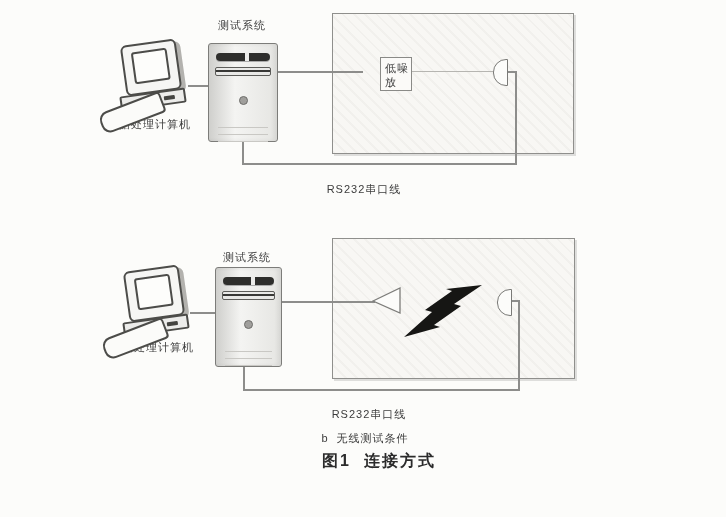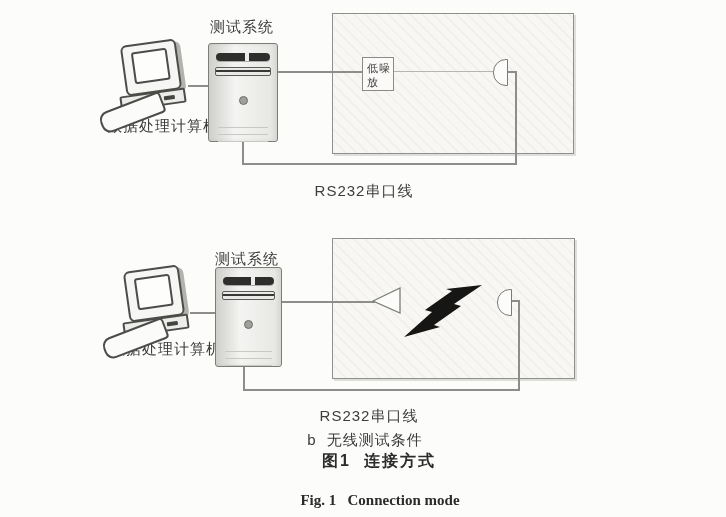--- a/index.html
+++ b/index.html
@@ -2,21 +2,21 @@
 <html><head>
 <meta charset="utf-8">
 <style>
   html,body { margin:0; padding:0; background:#ffffff; }
   .canvas {
     position:relative; width:726px; height:517px; overflow:hidden;
     background:#fcfcfa;
     font-family:"Liberation Sans","DejaVu Sans",sans-serif;
     color:#3a3a3a;
   }
-  .lbl { position:absolute; font-size:15px; letter-spacing:1px; white-space:pre; color:#3c3c3c; }
+  .lbl { position:absolute; font-size:11px; letter-spacing:1px; white-space:pre; color:#3c3c3c; }
   .lbl.small { font-size:12px; letter-spacing:0.5px; }
   .ctr { transform:translateX(-50%); }
   .hline { position:absolute; height:2px; background:#8d8d8b; z-index:2; }
   .hline.thin { height:1px; background:#b6b5b1; }
   .vline { position:absolute; width:2px; background:#8d8d8b; z-index:2; }
 
   
   .chamber {
     position:absolute; width:240px; height:139px; z-index:1;
     border:1px solid #8f8f8c; background:#f8f7f4;
@@ -67,21 +67,21 @@
     position:absolute; left:-2px; top:62px; width:62px; height:18px;
     border:2px solid #4c4c49; border-radius:9px 4px 4px 9px; background:#fbfbf9;
     transform:rotate(-21deg);
   }
 
   
   .lnabox {
     position:absolute; width:32px; height:34px; z-index:3;
     border:1px solid #8a8a87; background:#fbfaf8;
     font-size:11px; line-height:14px; letter-spacing:1px;
-    padding:3px 0 0 4px; box-sizing:border-box; color:#3c3c3c;
+    padding:3px 0 0 4px; box-sizing:border-box; color:#3c3c3c;margin-left:18px;
   }
   .halfdisc {
     position:absolute; width:13px; height:25px; z-index:3;
     background:#fcfcfa; border:1.5px solid #7a7a77;
     border-radius:13px 0 0 13px;
   }
   .figsvg { position:absolute; z-index:3; }
 
   .caption-cn {
     position:absolute; font-weight:bold; font-size:16px; letter-spacing:2px;
@@ -180,15 +180,14 @@
   </svg>
 
   <div class="halfdisc" style="left:497px; top:289px;"></div>
   <div class="lbl ctr" style="left:508px; top:271px;">被测件</div>
   <div class="lbl ctr" style="left:491px; top:316px;">支架</div>
 
   <div class="lbl ctr" style="left:369px; top:407px;">RS232串口线</div>
   <div class="lbl ctr" style="left:365px; top:431px;">b  无线测试条件</div>
 
   <div class="caption-cn ctr" style="left:379px; top:451px;">图1  连接方式</div>
-  <div class="caption-en ctr" style="left:380px; top:492px;">Fig. 1   Connection mode</div>
 
 </div>
 
 </body></html>

